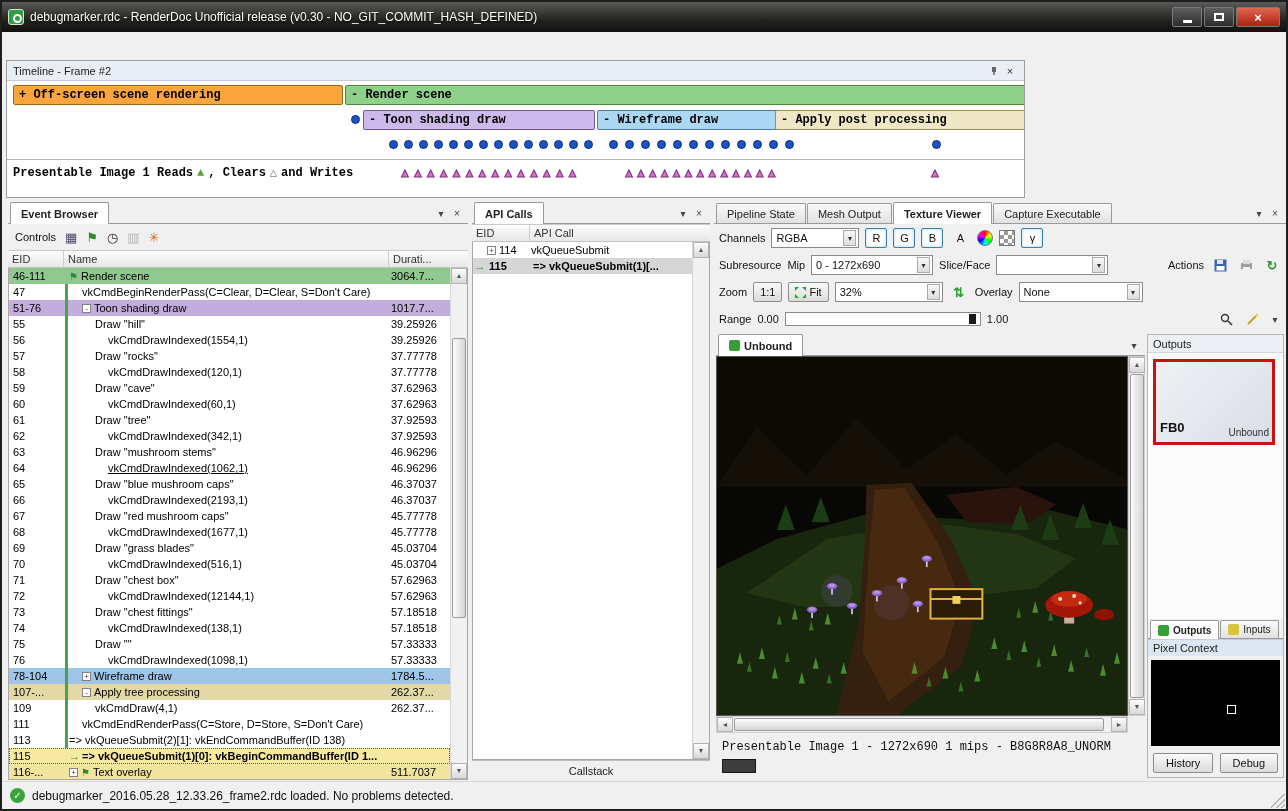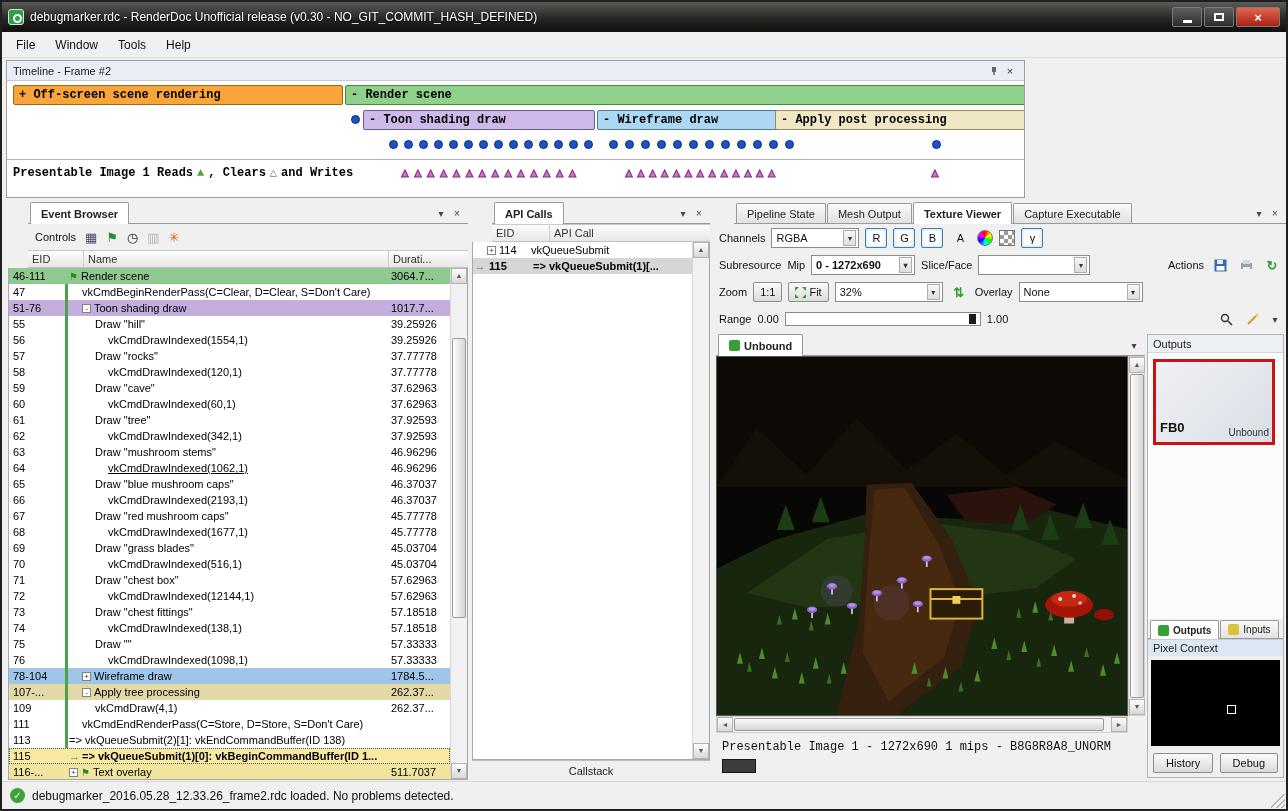--- a/index.html
+++ b/index.html
@@ -33,21 +33,21 @@
   .tl-dot{width:9px;height:9px;border-radius:50%;background:#1d52c4;border:1px solid #0c2f7e;flex:none;}
   .tl-footer{position:absolute;left:0;right:0;top:78px;bottom:0;border-top:1px solid #b5b5b5;background:#fff;}
   .tl-footer-text{position:absolute;left:6px;top:6px;font:bold 12px "Liberation Mono",monospace;display:flex;align-items:center;gap:4px;white-space:pre;}
   .tri{font-size:12px;line-height:1;}
   .tri.green{color:#57a63c;}
   .tri.hollow{color:#808080;}
   .tri.pink{color:#d66fd0;-webkit-text-stroke:1px #7c2f78;}
   .tri-group{position:absolute;top:7px;display:flex;}
 
   
-  .panel{position:absolute;background:#f0f0f0;padding-left:20px;}
+  .panel{position:absolute;background:#f0f0f0;}
   .eb{left:6px;top:200px;width:460px;bottom:29px;}
   .api{left:470px;top:200px;width:238px;bottom:29px;}
   .rp{left:712px;top:200px;width:572px;bottom:29px;}
   .tabbar{height:22px;display:flex;align-items:flex-end;border-bottom:1px solid #9a9a9a;background:#f0f0f0;padding-left:2px;}
   .tabs{display:flex;align-items:flex-end;}
   .tab{height:20px;display:flex;align-items:center;gap:4px;padding:0 10px;font-size:11px;background:linear-gradient(#fafafa,#e1e1e1);border:1px solid #9a9a9a;border-bottom:none;border-radius:2px 2px 0 0;margin-right:1px;color:#222;white-space:nowrap;}
   .tab.active{background:#fff;height:22px;margin-bottom:-1px;font-weight:bold;}
   .tab.small{height:18px;padding:0 7px;font-size:10px;}
   .tab.small.active{height:19px;}
   .tab-ctrls{margin-left:auto;display:flex;align-items:center;gap:2px;padding:0 4px 4px 0;}
@@ -147,26 +147,20 @@
       <span class="wbtn">
           <span class="g-min"></span>
         </span>
       <span class="wbtn">
           <span class="g-max"></span>
         </span>
       <span class="wbtn close">×</span>
     </span>
   </div>
 
-  <div class="menubar">
-      <span class="menu-item">File</span>
-      <span class="menu-item">Window</span>
-      <span class="menu-item">Tools</span>
-      <span class="menu-item">Help</span>
-    </div>
 
   <div class="tl-panel">
     <div class="panel-head">
       <span class="ph-title">Timeline - Frame #2</span>
       <span class="ph-btn">
           <svg class="pin-svg" width="10" height="10">
             <rect x="3" y="1" width="4" height="5" fill="#666"></rect>
             <line x1="5" y1="6" x2="5" y2="9" stroke="#666" stroke-width="1.5"></line>
           </svg>
         </span>
@@ -616,21 +610,21 @@
         <span class="btn toggled chan-btn">G</span>
         <span class="btn toggled chan-btn">B</span>
         <span class="btn flat chan-btn">A</span>
         <span class="wheel"></span>
         <span class="checker"></span>
         <span class="btn toggled chan-btn">γ</span>
       </div>
       <div class="trow trow2">
         <span>Subresource</span>
         <span>Mip</span>
-        <span class="combo" style="width:104px;font-weight:bold;">
+        <span class="combo" style="width:122px;">
             <span>0 - 1272x690</span>
             <span class="ca">▾</span>
           </span>
         <span>Slice/Face</span>
         <span class="combo" style="width:112px;">
             <span></span>
             <span class="ca">▾</span>
           </span>
         <span class="spacer"></span>
         <span>Actions</span>

